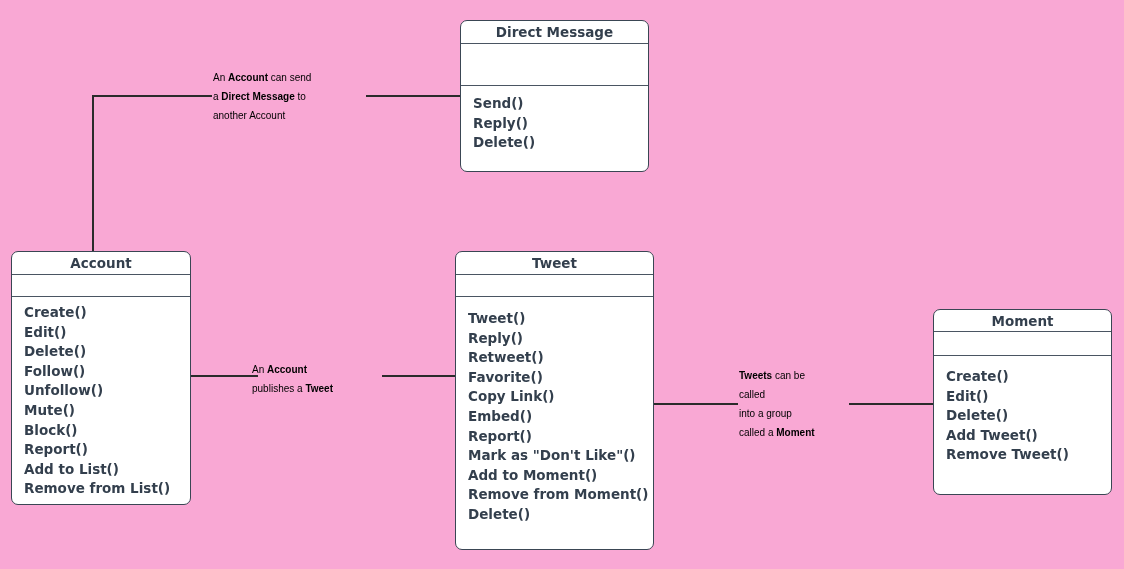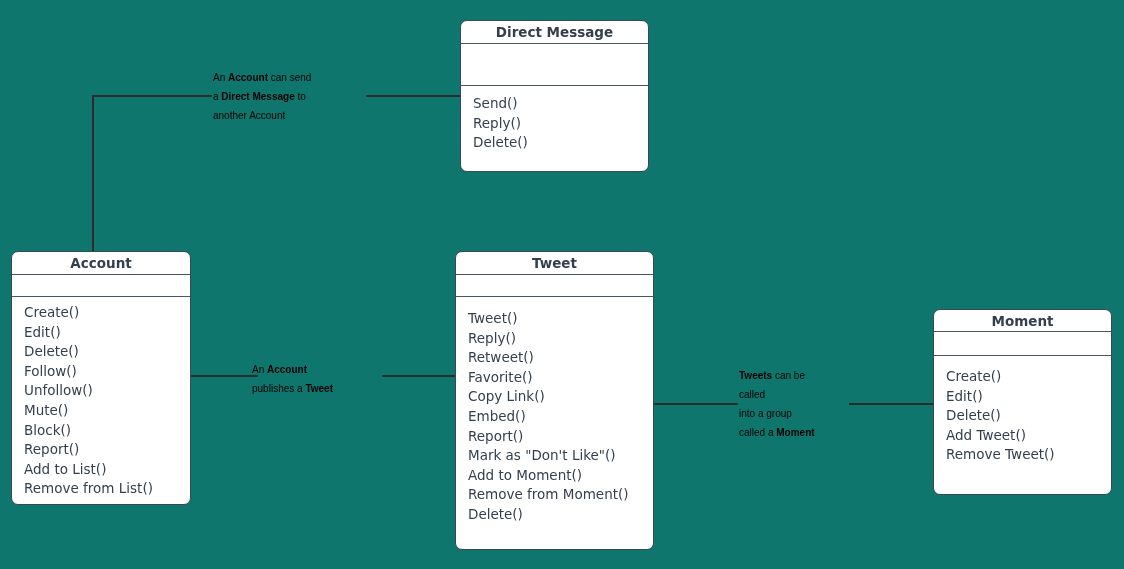--- a/index.html
+++ b/index.html
@@ -4,21 +4,21 @@
 <style>
   html, body {
     margin: 0;
     padding: 0;
     background: #ffffff;
   }
   #canvas {
     position: relative;
     width: 1124px;
     height: 569px;
-    background: #0f766e;
+    background: #f9a8d4;
     overflow: hidden;
     font-family: "DejaVu Sans", sans-serif;
   }
 
   
   .uml-class {
     position: absolute;
     box-sizing: border-box;
     border: 1.6px solid #3a4654;
     border-radius: 7px;
@@ -44,21 +44,21 @@
     border-bottom: 1.3px solid #4a5562;
   }
   .uml-ops {
     box-sizing: border-box;
     width: 100%;
     padding-left: 12px;
     padding-top: 8px;
   }
   .uml-op {
     font-family: "DejaVu Sans", sans-serif;
-    font-weight: normal;
+    font-weight: bold;
     font-size: 13.5px;
     line-height: 19.6px;
     color: #333f4d;
     white-space: nowrap;
   }
 
   
   .edge {
     position: absolute;
     background: #2b2b2b;

